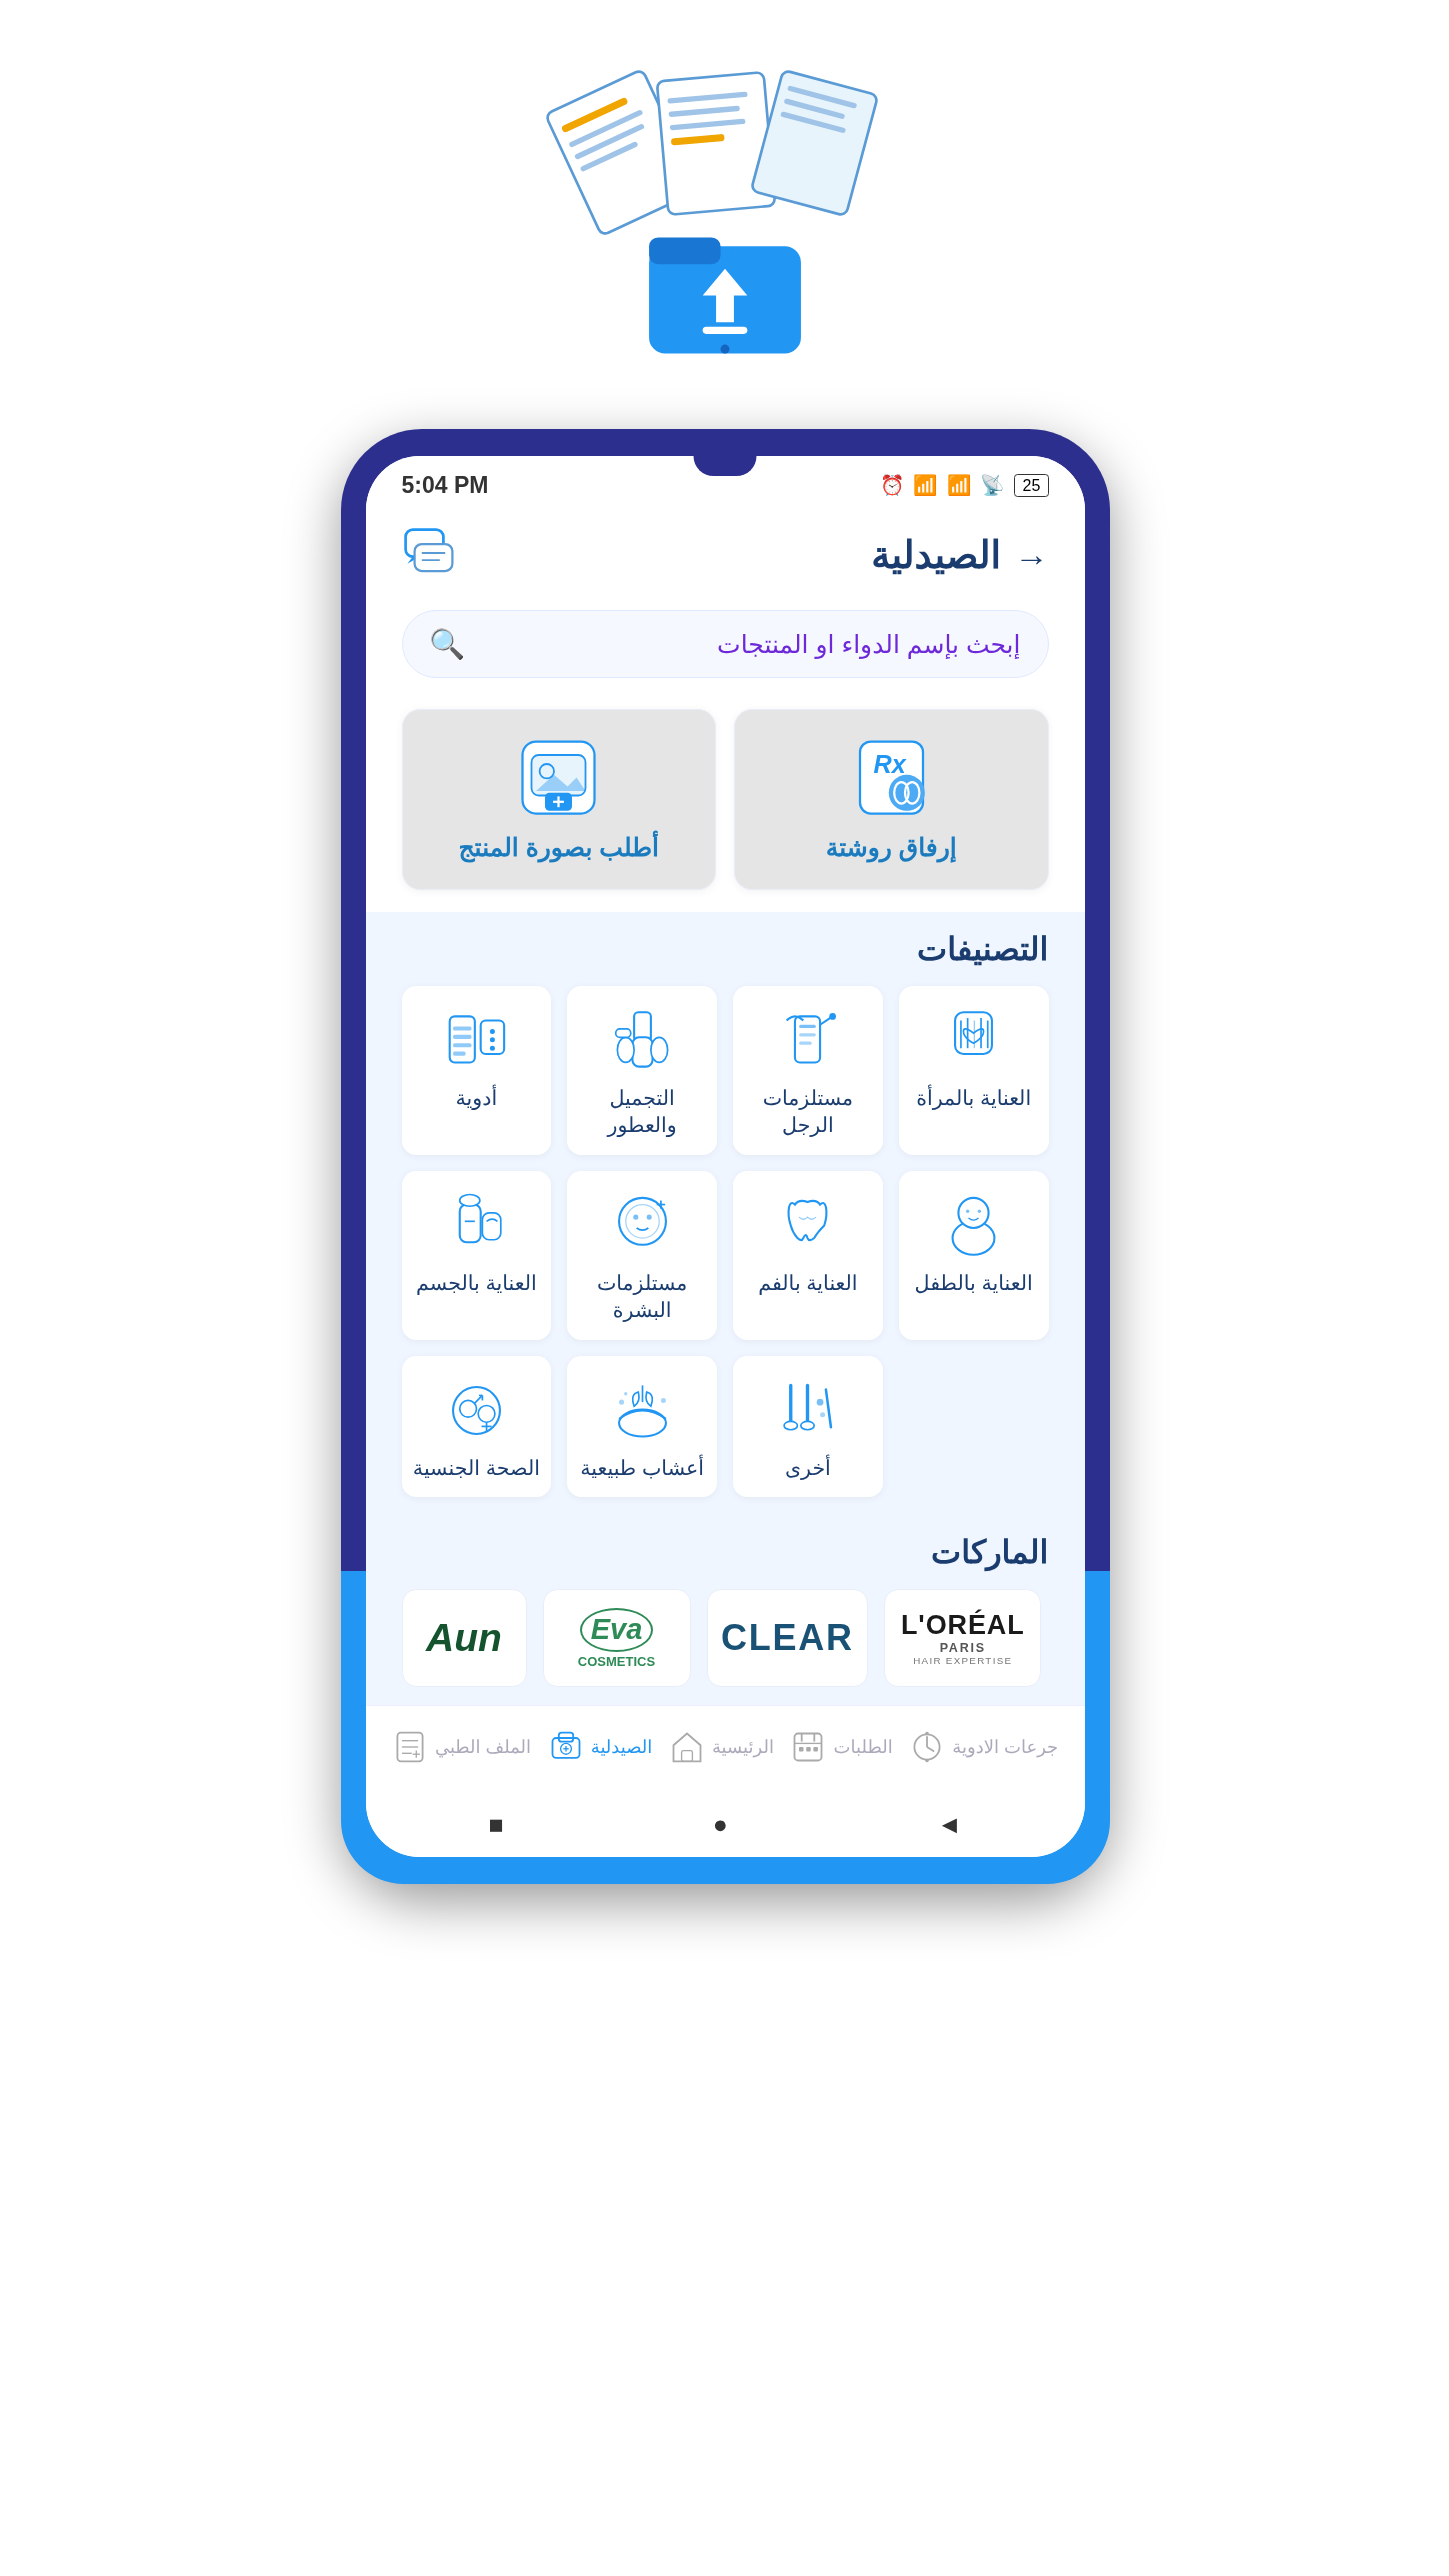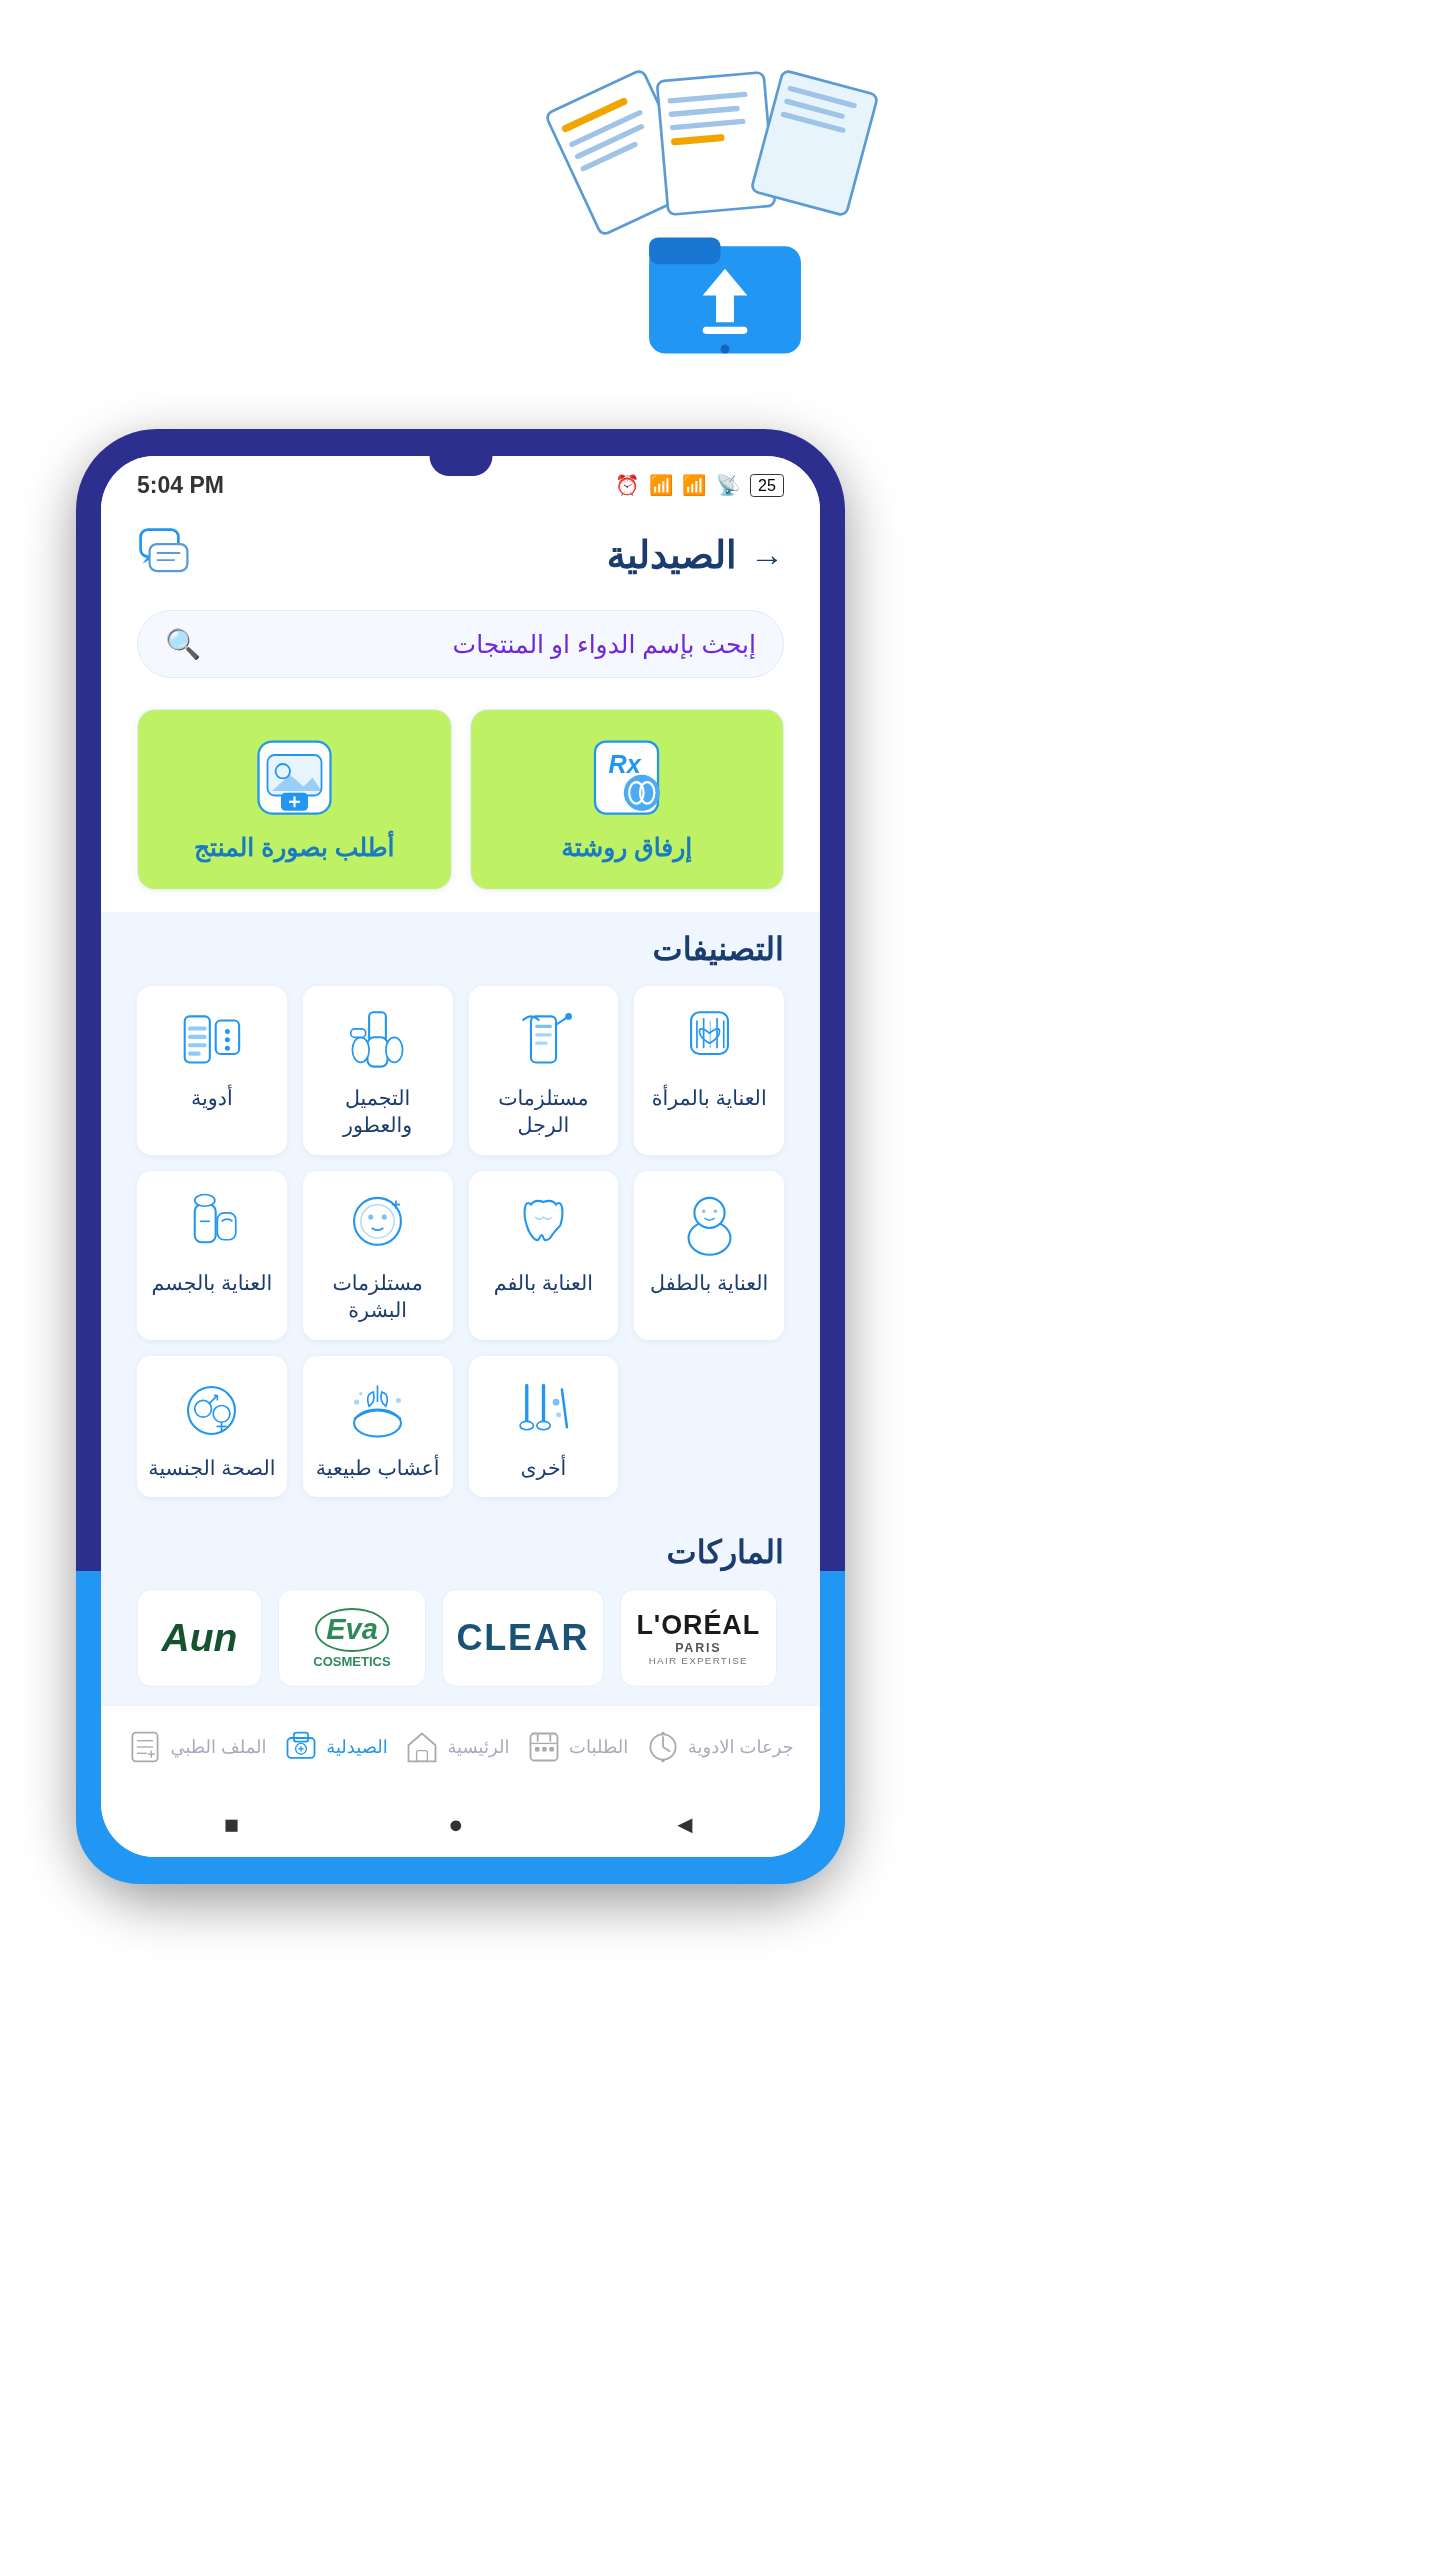--- a/index.html
+++ b/index.html
@@ -14,21 +14,21 @@
       overflow-x: hidden;
     }
 
     .page-wrapper {
       width: 1298px;
       min-height: 2576px;
       background: white;
       position: relative;
       display: flex;
       flex-direction: column;
-      align-items: flex-start;
+      align-items: center;
     }
 
     
     .illustration-area {
       width: 100%;
       height: 429px;
       display: flex;
       justify-content: center;
       align-items: center;
       background: white;
@@ -126,21 +126,21 @@
     
     .quick-actions {
       background: white;
       padding: 9px 36px 22.4px;
       display: flex;
       gap: 18px;
     }
 
     .action-card {
       flex: 1;
-      background: #bef264;
+      background: #e5e5e5;
       border: 1.8px solid #e8eef8;
       border-radius: 18px;
       display: flex;
       flex-direction: column;
       align-items: center;
       padding: 27px 18px;
       gap: 14.3px;
       box-shadow: 0 1.8px 9px rgba(0,0,0,0.05);
     }
 

